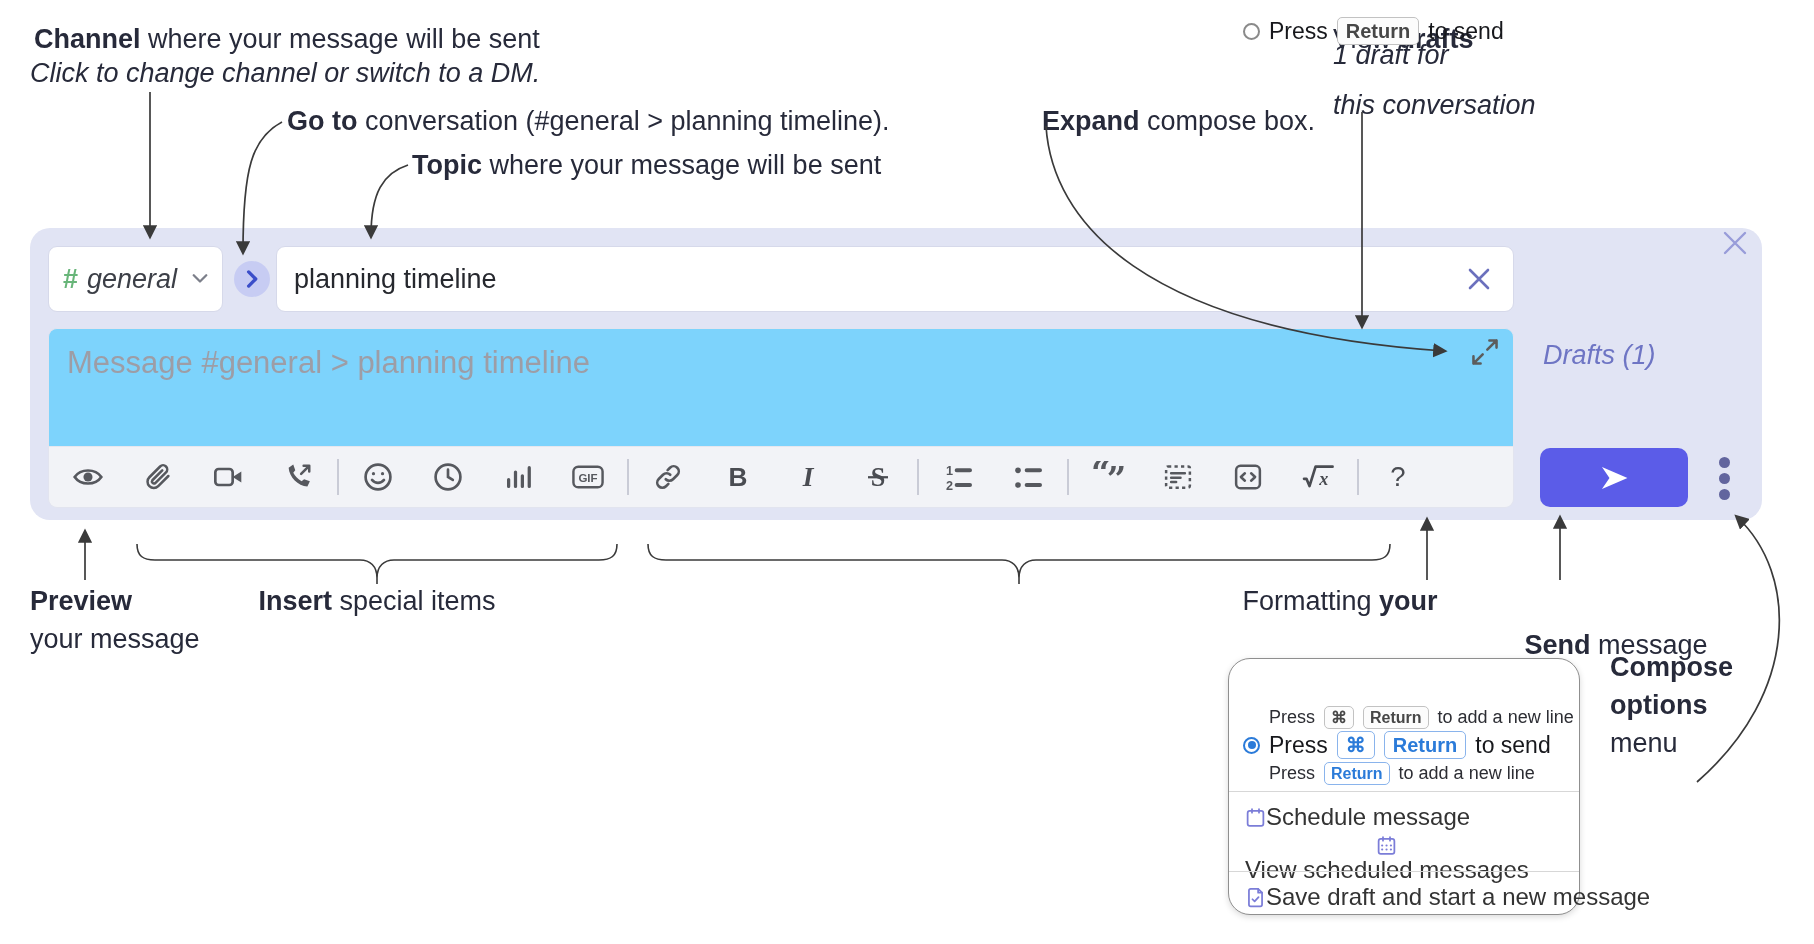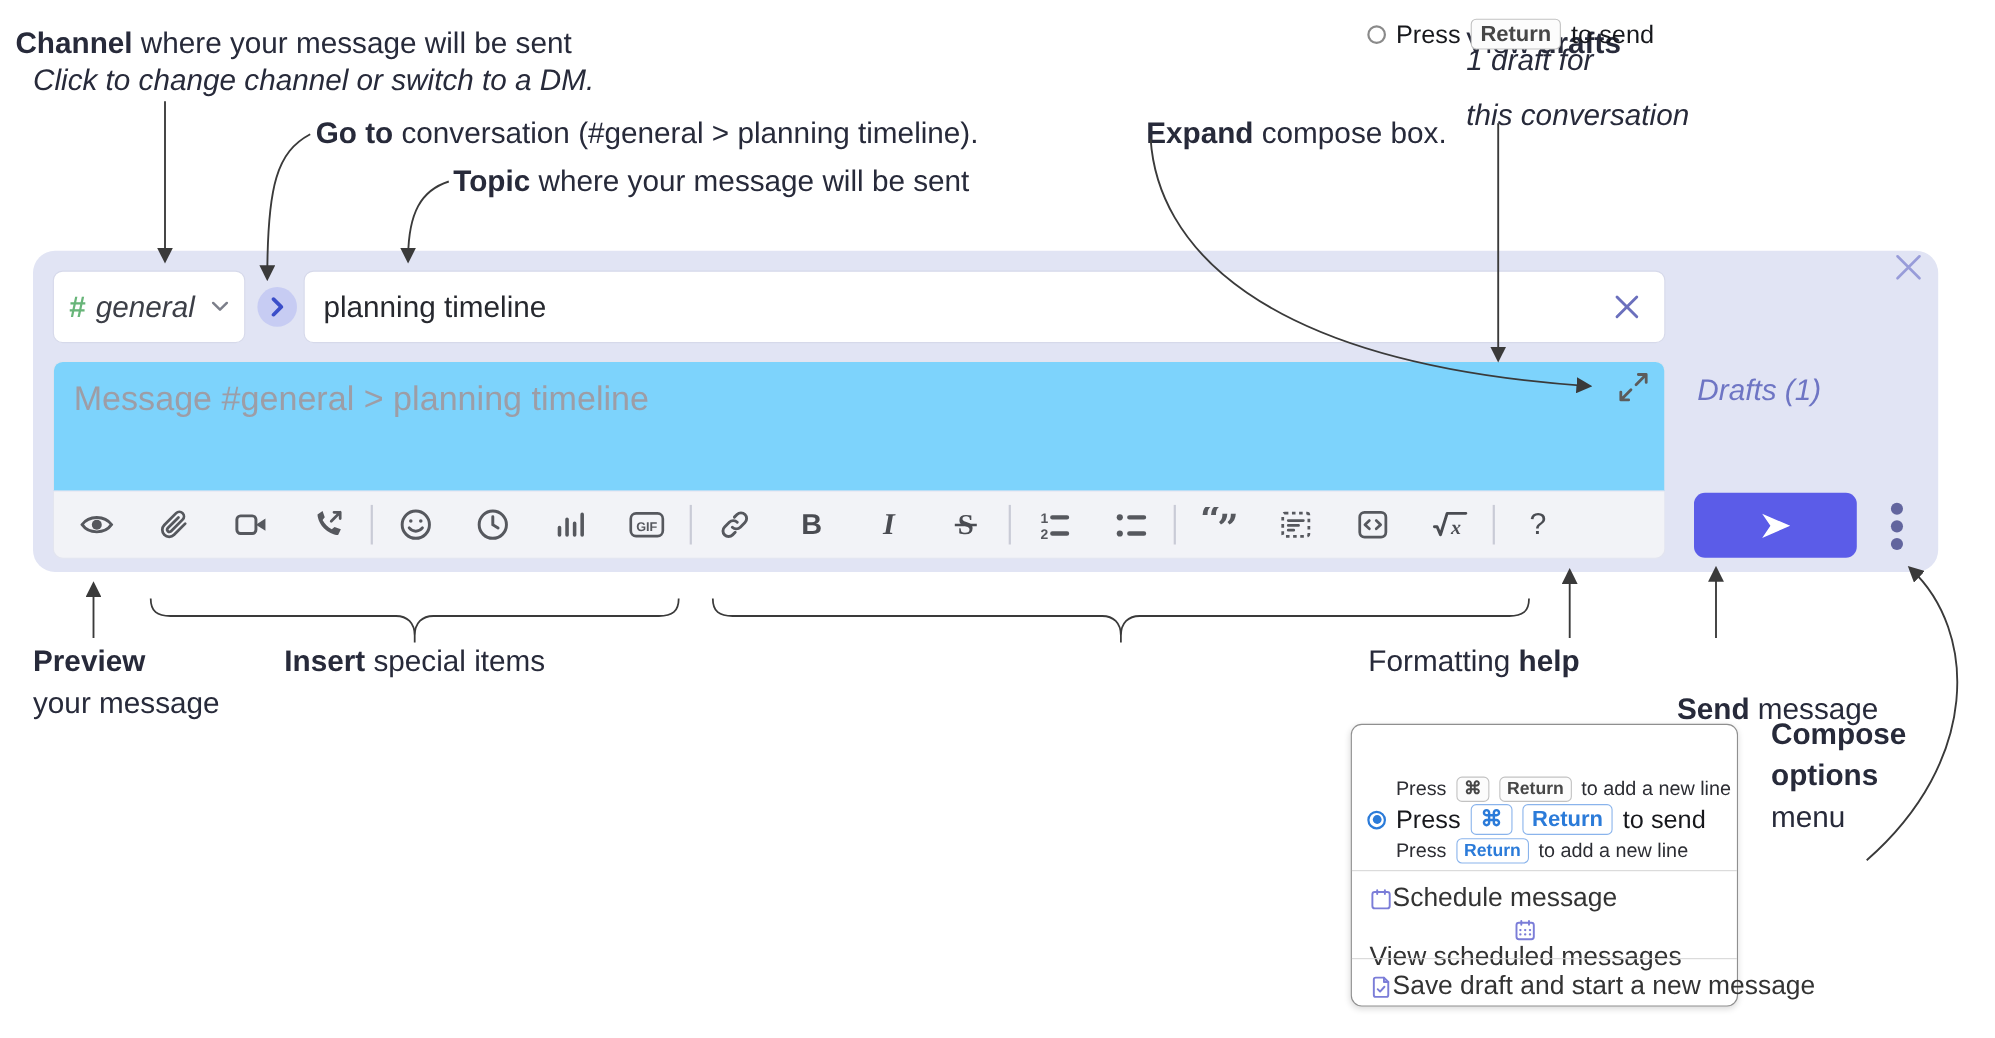--- a/index.html
+++ b/index.html
@@ -35,42 +35,42 @@
   .tbtn { width:34px; height:34px; margin:0 18px; display:flex; align-items:center; justify-content:center; cursor:pointer; flex:0 0 auto; }
   .tbtn svg { display:block; }
   .tdiv { width:2px; height:36px; background:#c9cbd6; margin:0 4px; flex:0 0 auto; }
 
   .send-btn { left:1540px; top:448px; width:148px; height:59px; background:#5b5ce8; border-radius:10px; border:none;
               display:flex; align-items:center; justify-content:center; cursor:pointer; }
   .dots-btn { left:1708px; top:452px; width:32px; height:52px; display:flex; flex-direction:column; align-items:center; justify-content:center; gap:5px; cursor:pointer; }
   .dot { width:11px; height:11px; border-radius:50%; background:#62659e; }
 
   
-  .popup { left:1228px; top:658px; width:352px; height:257px; background:#fff; border:1.5px solid #8f8f8f; border-radius:10px;
+  .popup { left:1228px; top:658px; width:352px; height:257px; background:#fff; border:1.5px solid #8f8f8f; border-radius:22px;
            box-shadow:0 2px 6px rgba(0,0,0,0.15); }
   .prow { position:absolute; left:14px; display:flex; align-items:center; gap:9px; white-space:nowrap; }
   .pmain { font-size:23px; color:#17181c; }
   .psub  { font-size:18px; color:#2c2d33; left:40px; }
   .kbd { border:1.5px solid #c2c2c2; background:#fcfcfc; border-radius:5px; color:#474747; padding:0px 8px; font-size:20px; line-height:26px; display:inline-block;font-weight:bold; }
   .kbd.small { font-size:16px; line-height:21px; padding:0 6px; }
   .kbd.blue { border-color:#8ab4ec; color:#2b7bd9; background:#fff; }
   .radio { width:17px; height:17px; border-radius:50%; border:2px solid #8a8a8a; background:#fff; flex:0 0 auto; cursor:pointer; }
   .radio.sel { border-color:#2b7bd9; position:relative; }
   .radio.sel::after { content:""; position:absolute; left:2.5px; top:2.5px; width:8px; height:8px; border-radius:50%; background:#2b7bd9; }
   .pdiv { position:absolute; left:0; width:100%; height:1px; background:#d7d7d7; }
   .pitem { position:absolute; left:16px; display:flex; align-items:center; font-size:24px; color:#333; white-space:nowrap; cursor:pointer; }
 
   svg.overlay { position:absolute; left:0; top:0; pointer-events:none; }
 </style>
 </head>
 <body>
 
 <div id="canvas">
 
-  <div class="abs ann" style="left:14px; top:24px;text-align:right;">
+  <div class="abs ann" style="left:34px; top:24px;text-align:right;">
     <b>Channel</b><span> where your message will be sent</span>
   </div>
   <div class="abs ann ital" style="left:30px; top:58px;">Click to change channel or switch to a DM.</div>
 
   <div class="abs ann" style="left:287px; top:106px;">
     <b>Go to</b><span> conversation (#general &gt; planning timeline).</span>
   </div>
 
   <div class="abs ann" style="left:412px; top:150px;">
     <b>Topic</b><span> where your message will be sent</span>
@@ -264,21 +264,21 @@
     <b>Preview</b>
   </div>
   <div class="abs ann" style="left:30px; top:624px;">your message</div>
 
   <div class="abs ann center" style="left:377px; top:586px;">
     <b>Insert</b><span> special items</span>
   </div>
 
 
   <div class="abs ann center" style="left:1340px; top:586px;">
-    <span>Formatting </span><b>help</b>
+    <span>Formatting </span><b>your</b>
   </div>
 
   <div class="abs ann center" style="left:1616px; top:586px;margin-top:44px;">
     <b>Send</b><span> message</span>
   </div>
 
   <div class="abs ann" style="left:1610px; top:652px;">
     <b>Compose</b>
   </div>
   <div class="abs ann" style="left:1610px; top:690px;">

